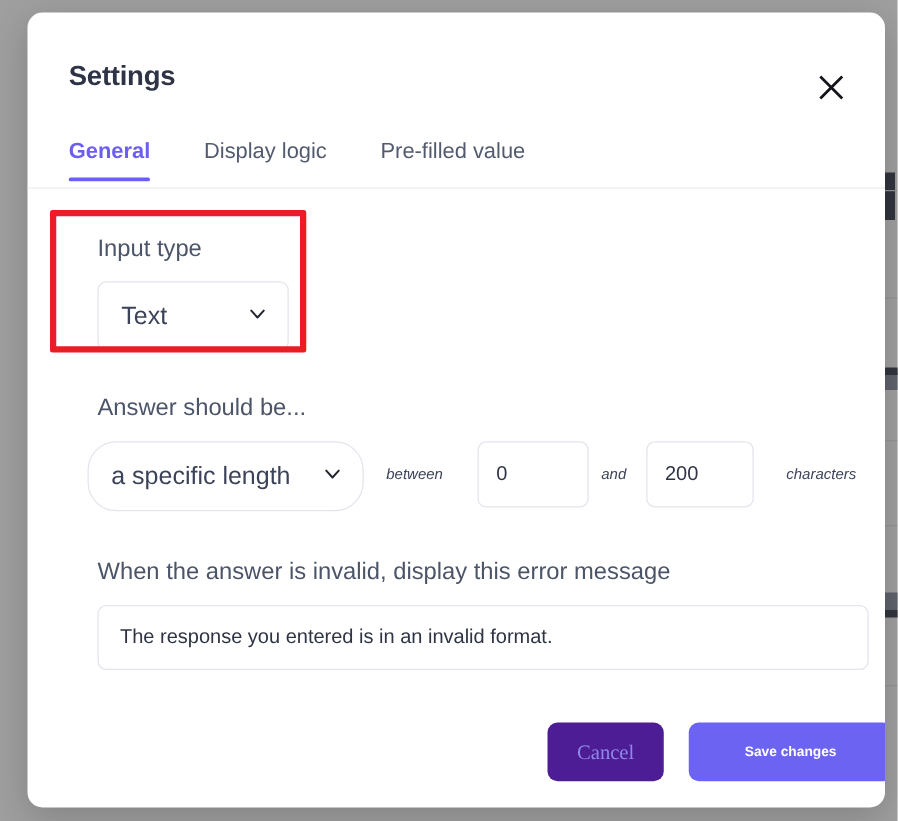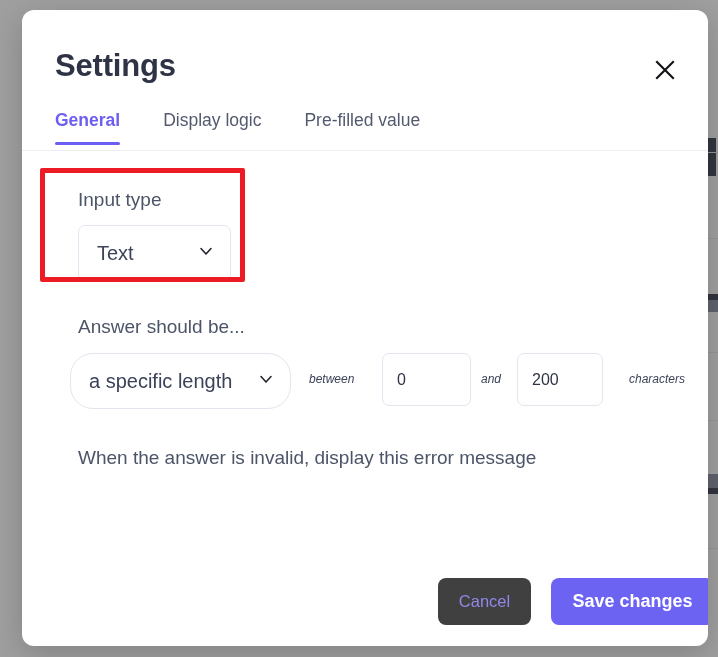--- a/index.html
+++ b/index.html
@@ -64,21 +64,21 @@
     background: #ffffff;
     border-radius: 12px;
     box-shadow: 0 8px 30px rgba(0,0,0,0.18);
     overflow: hidden;
   }
 
   .modal-title {
     position: absolute;
     left: 33px;
     top: 38px;
-    font-size: 31px;
+    font-size: 22px;
     font-weight: bold;
     color: #2e3346;
     letter-spacing: -0.2px;
   }
 
   #close-button {
     position: absolute;
     right: 26px;
     top: 43px;
     width: 34px;
@@ -181,39 +181,39 @@
     color: #3c4358;
   }
 
   
   #cancel-button {
     position: absolute;
     left: 416px;
     top: 568px;
     width: 93px;
     height: 47px;
-    background: #404040;
+    background: #4c1d95;
     color: #8f88e8;
     border: none;
     border-radius: 8px;
     font-size: 16.5px;
-    font-family: Liberation Sans, sans-serif;
+    font-family: Liberation Serif, serif;
     cursor: pointer;
   }
   #save-button {
     position: absolute;
     left: 529px;
     top: 568px;
     width: 163px;
     height: 47px;
     background: #6c63f2;
     color: #ffffff;
     border: none;
     border-radius: 8px;
-    font-size: 18px;
+    font-size: 11px;
     font-weight: bold;
     font-family: inherit;
     cursor: pointer;
   }
 
   
   #annotation-box {
     position: absolute;
     left: 40px;
     top: 168px;
@@ -287,18 +287,19 @@
   <div class="text-box" style="left:360px; top:343px; width:89px; height:53px;">0</div>
 
   <div class="inline-word" style="left:459px; top:362px;">and</div>
 
   <div class="text-box" style="left:495px; top:343px; width:86px; height:53px;">200</div>
 
   <div class="inline-word" style="left:607px; top:362px;">characters</div>
 
   <div class="field-label" style="left:56px; top:437px;">When the answer is invalid, display this error message</div>
 
+  <div class="text-box" style="left:56px; top:474px; width:617px; height:52px; padding-left:17px;">The response you entered is in an invalid format.</div>
 
   <button id="cancel-button">Cancel</button>
   <button id="save-button">Save changes</button>
 </div>
 
 <div id="annotation-box"></div>
 
 </body></html>

